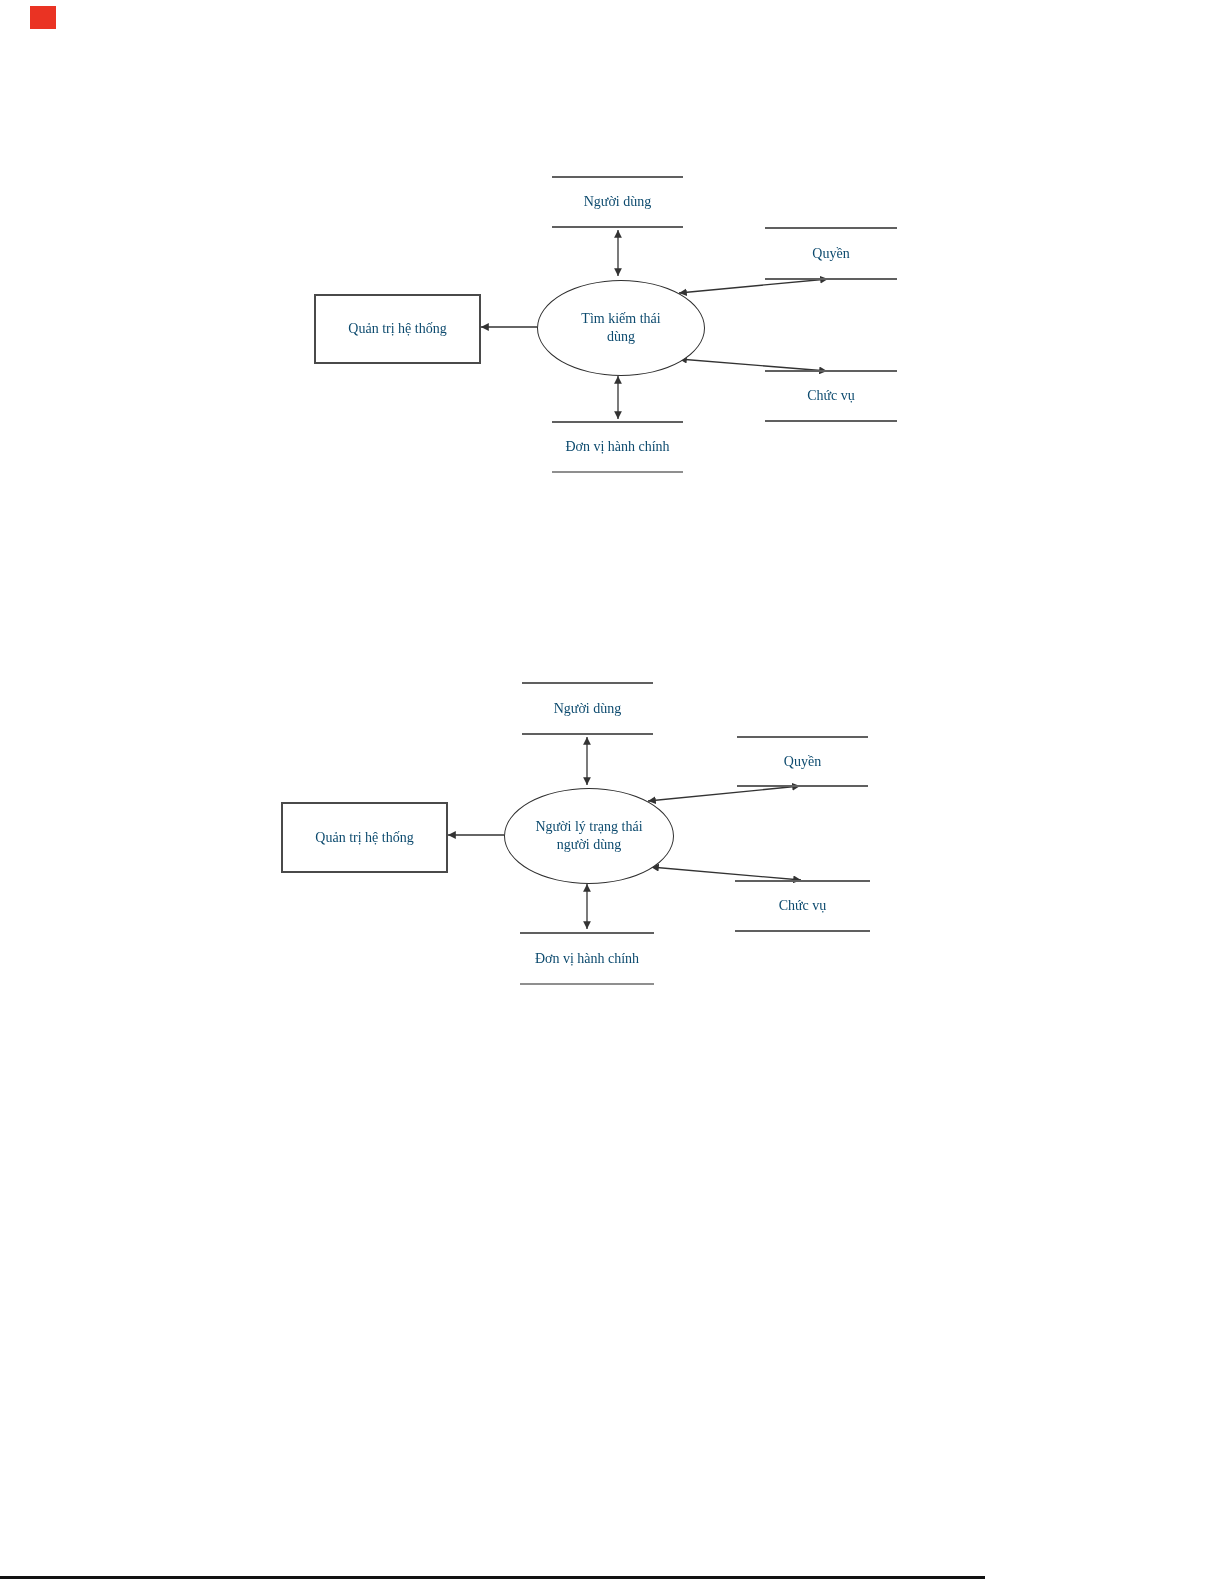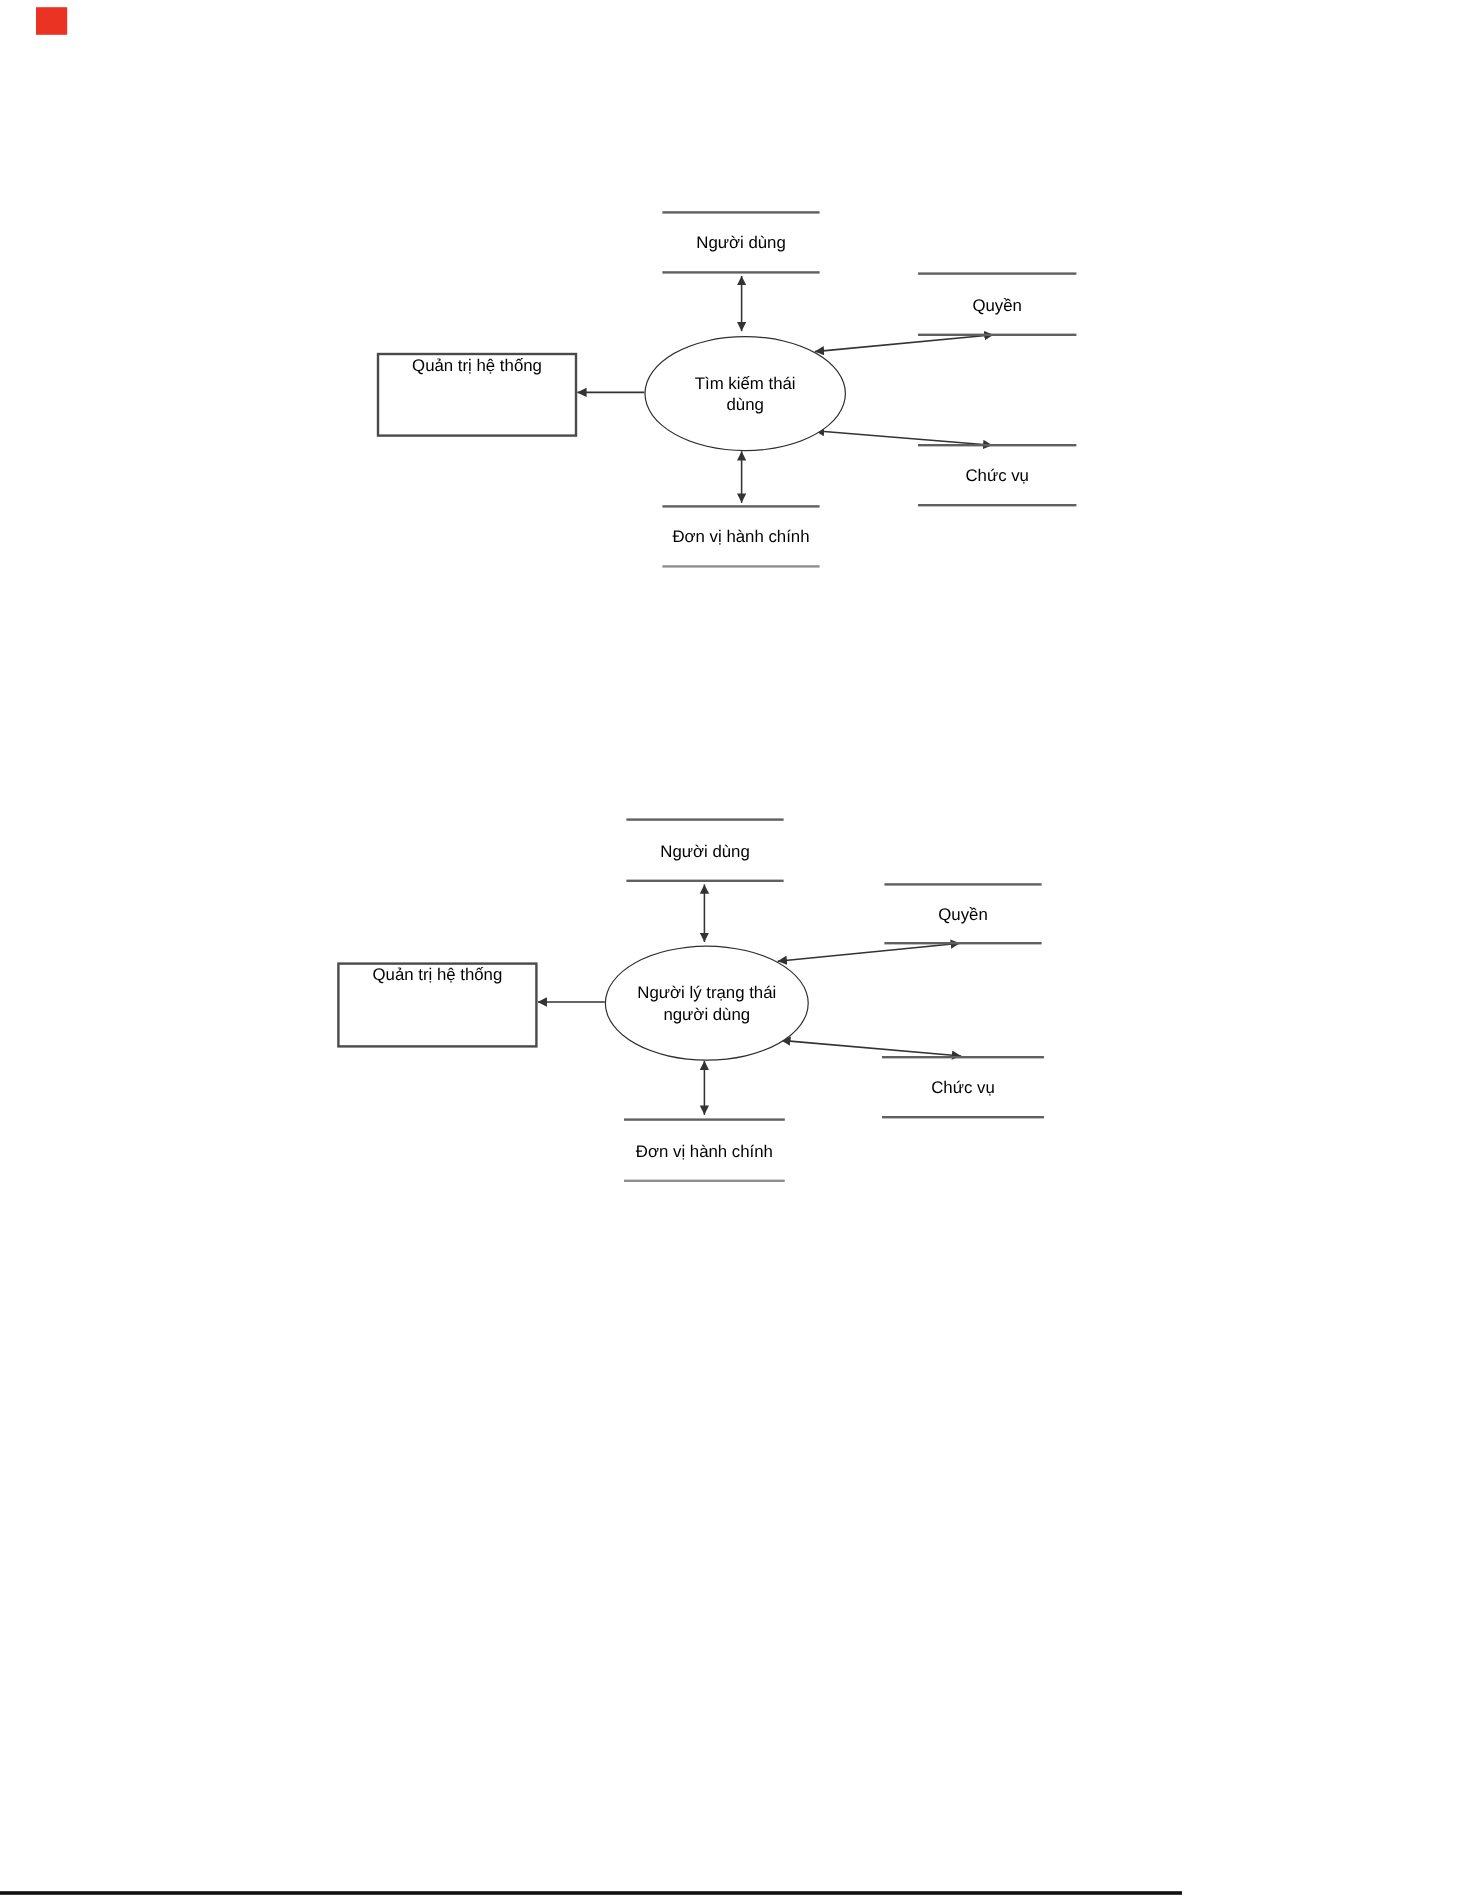--- a/index.html
+++ b/index.html
@@ -1,32 +1,32 @@
 <!DOCTYPE html>
 <html><head>
 <meta charset="utf-8">
 <style>
   html,body{margin:0;padding:0;background:#ffffff;}
   .page{
     position:relative;width:985px;height:1585px;background:#ffffff;
-    font-family:Liberation Sans, sans-serif;color:#000000;
+    font-family:Liberation Serif, serif;color:#0c4a6e;
     overflow:hidden;
   }
   .store{position:absolute;}
   .store .ln{position:absolute;left:0;right:0;height:2px;background:#606060;}
   .store .ln.top{top:0;}
   .store .ln.bot{bottom:0;}
   .store .ln.light{background:#8f8f8f;}
   .store .lbl{
     position:absolute;inset:0;display:flex;align-items:center;justify-content:center;
     font-size:14px;white-space:nowrap;
   }
   .entity{
     position:absolute;border:2px solid #4a4a4a;background:#ffffff;
-    display:flex;align-items:flex-start;justify-content:center;font-size:14px;white-space:nowrap;
+    display:flex;align-items:center;justify-content:center;font-size:14px;white-space:nowrap;
   }
   .process{
     position:absolute;border:1.6px solid #2f2f2f;border-radius:50%;background:#ffffff;
     display:flex;flex-direction:column;align-items:center;justify-content:center;
     text-align:center;font-size:14px;line-height:18px;
   }
   .connector-layer{position:absolute;left:0;top:0;pointer-events:none;}
   .red-marker{position:absolute;background:#ea3323;}
   .bottom-rule{position:absolute;background:#111111;}
   .bottom-rule-nub{position:absolute;background:#111111;}

